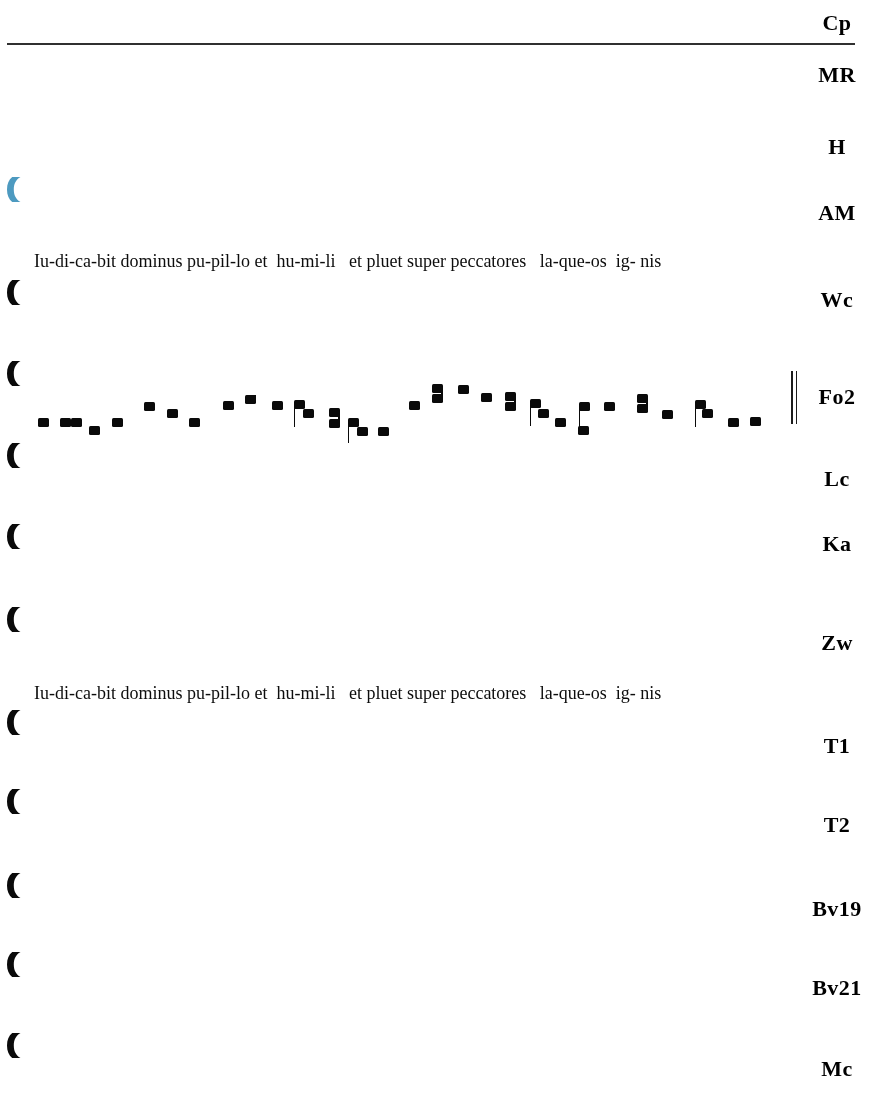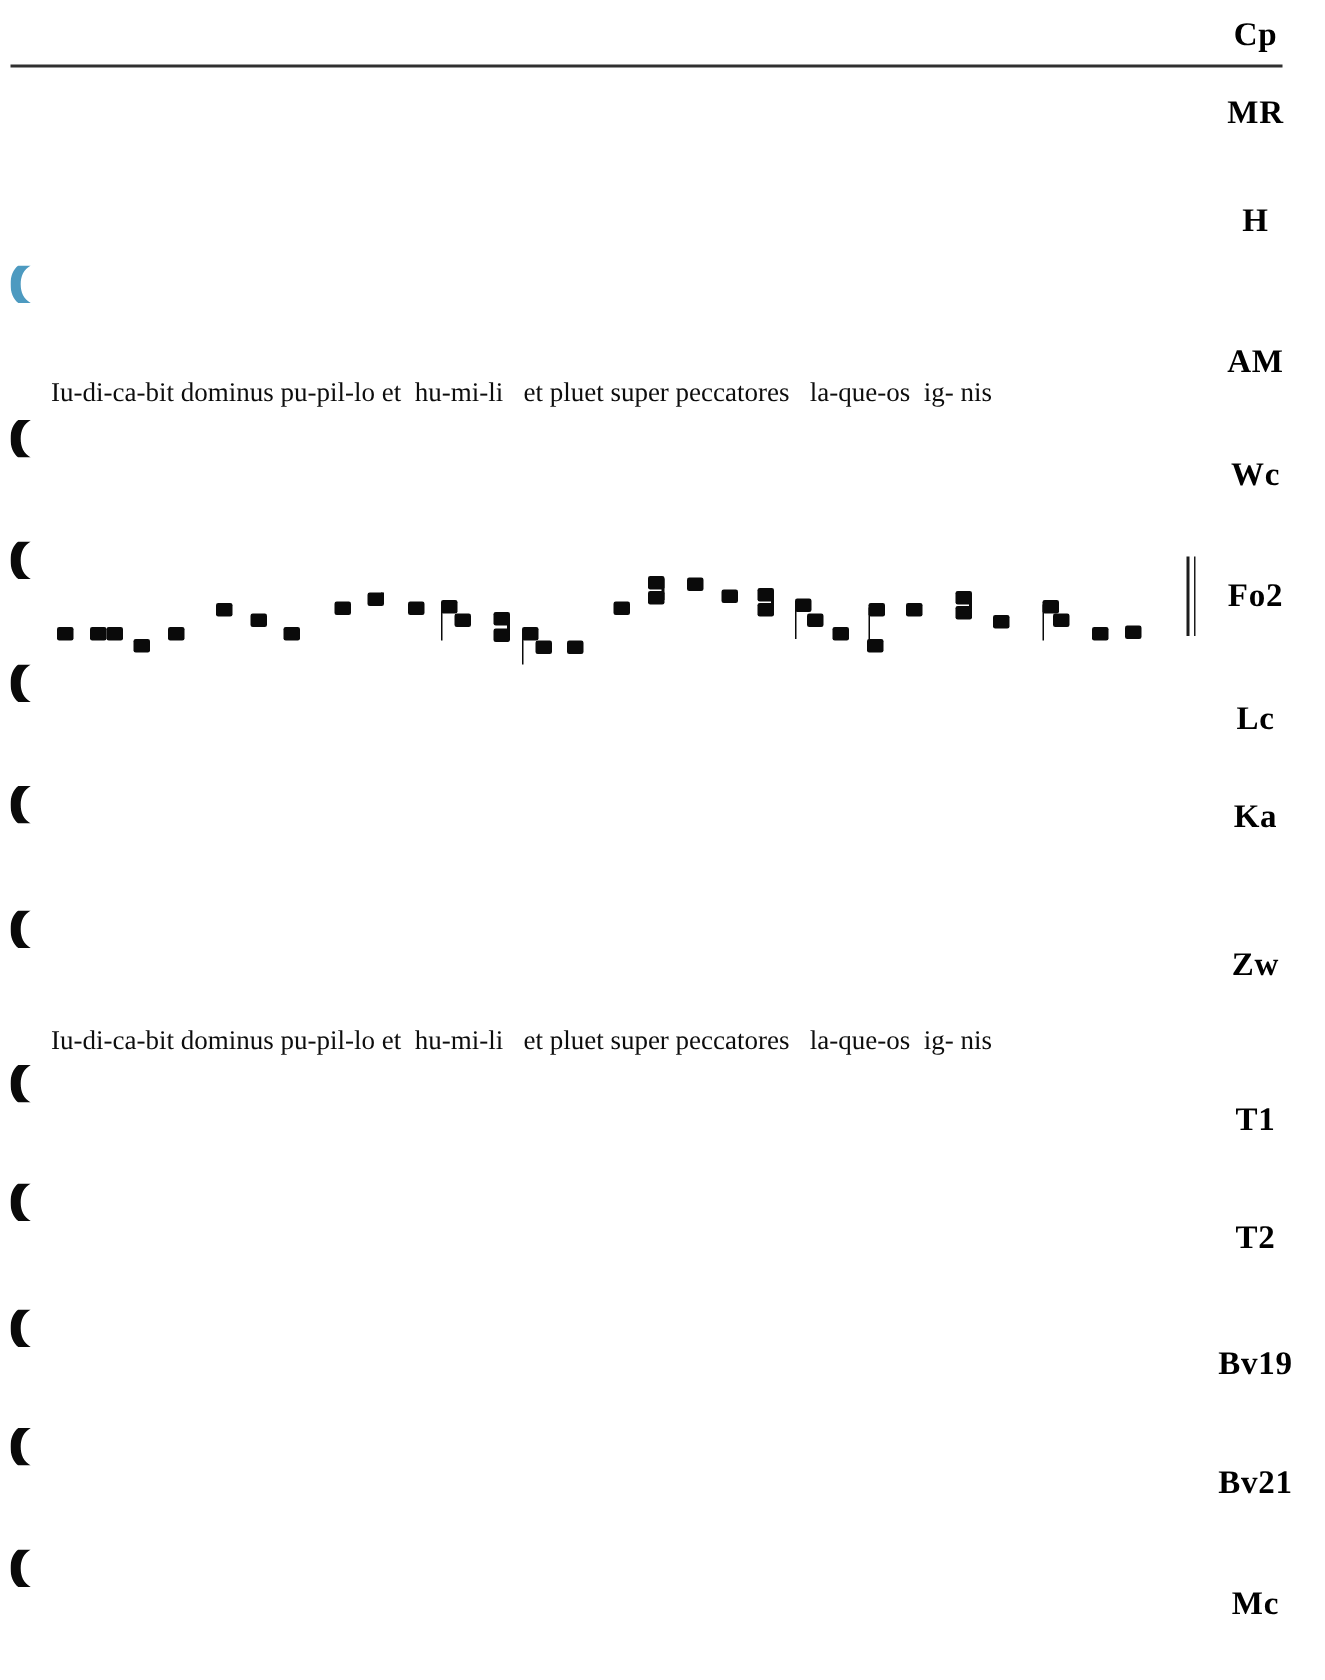--- a/index.html
+++ b/index.html
@@ -26,29 +26,29 @@
   .top-rule{position:absolute;height:2px;background:#303030;}
 </style>
 </head>
 <body>
 
 <div id="score">
     <div class="top-rule" style="left: 7px; top: 43px; width: 848px;"></div>
     <div class="src-label" style="top: 10px;">Cp</div>
     <div class="src-label" style="top: 62px;">MR</div>
     <div class="src-label" style="top: 134px;">H</div>
-    <div class="src-label" style="top: 200px; margin-top: 28px;">AM</div>
+    <div class="src-label" style="top: 200px;">AM</div>
     <div class="staff-line dashed" style="left: 7px; top: 187px; width: 790px;"></div>
     <div class="staff-line dashed" style="left: 7px; top: 204.3px; width: 790px;"></div>
     <div class="staff-line solid" style="left: 7px; top: 221.6px; width: 790px;"></div>
     <div class="staff-line dashed" style="left: 7px; top: 238.9px; width: 790px;"></div>
     <div class="clef" style="left: 7px; top: 177px;"><svg width="15" height="25" viewBox="0 0 15 25" xmlns="http://www.w3.org/2000/svg">
         <path d="M13.5 0 H5.2 C1.8 2.6 0 7 0 12.5 C0 18 1.8 22.4 5.2 25 H13.5 C8.8 22.3 6.8 18 6.8 12.5 C6.8 7 8.8 2.7 13.5 0 Z" fill="#4d9ac0"></path>
       </svg></div>
-    <div class="src-label" style="top: 303px;">Wc</div>
+    <div class="src-label" style="top: 287px;">Wc</div>
     <div class="staff-line dashed" style="left: 7px; top: 290px; width: 790px;"></div>
     <div class="staff-line dashed" style="left: 7px; top: 307.3px; width: 790px;"></div>
     <div class="staff-line solid" style="left: 7px; top: 324.6px; width: 790px;"></div>
     <div class="staff-line dashed" style="left: 7px; top: 341.9px; width: 790px;"></div>
     <div class="clef" style="left: 7px; top: 280px;"><svg width="15" height="25" viewBox="0 0 15 25" xmlns="http://www.w3.org/2000/svg">
         <path d="M13.5 0 H5.2 C1.8 2.6 0 7 0 12.5 C0 18 1.8 22.4 5.2 25 H13.5 C8.8 22.3 6.8 18 6.8 12.5 C6.8 7 8.8 2.7 13.5 0 Z" fill="#0a0a0a"></path>
       </svg></div>
     <div class="src-label" style="top: 384px;">Fo2</div>
     <div class="staff-line dashed" style="left: 7px; top: 371px; width: 790px;"></div>
     <div class="staff-line dashed" style="left: 7px; top: 388.3px; width: 790px;"></div>

